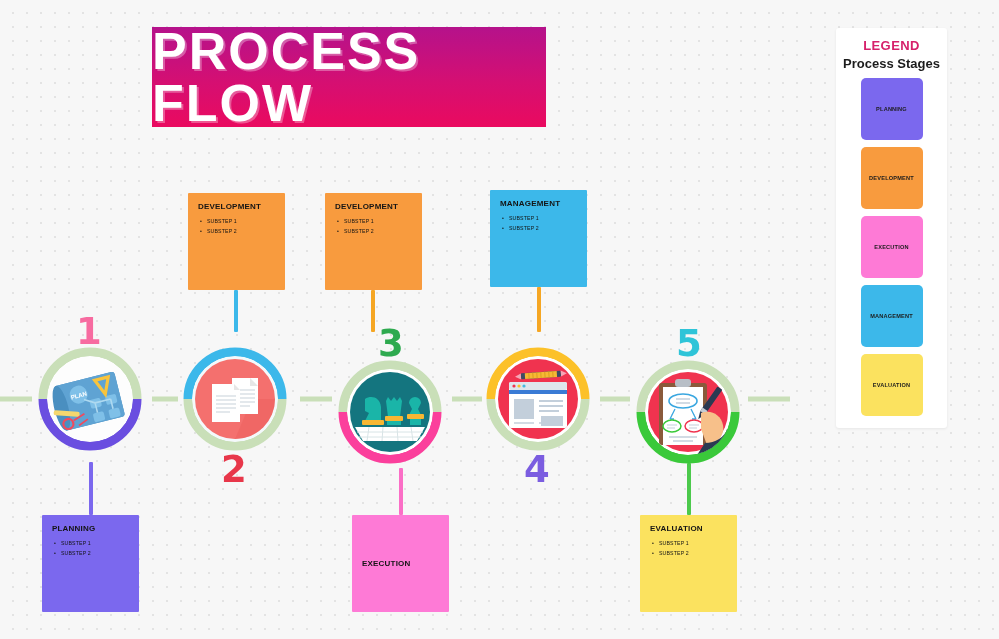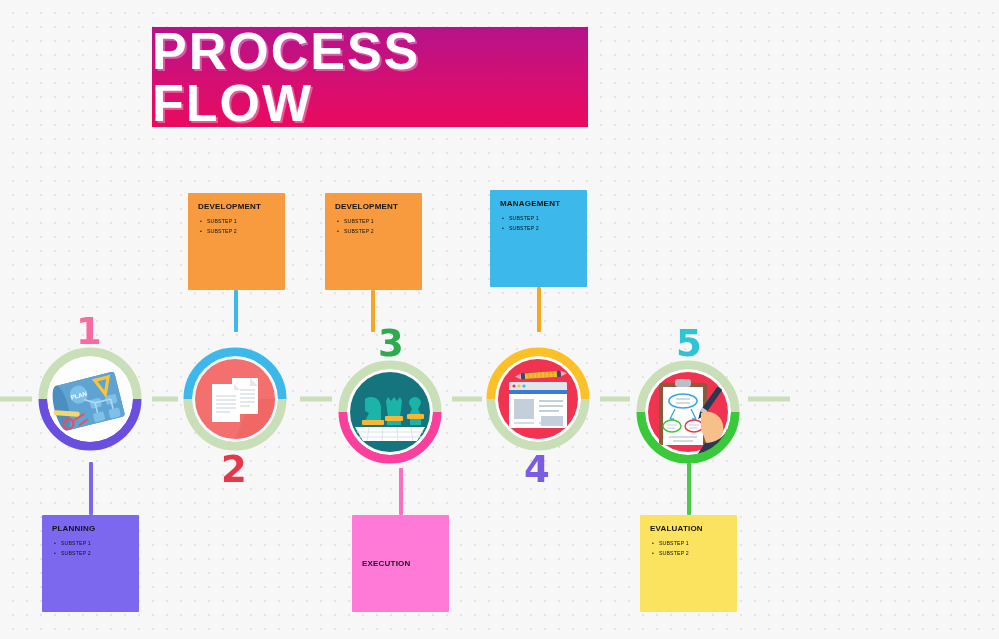--- a/index.html
+++ b/index.html
@@ -21,21 +21,21 @@
   .canvas {
     position: absolute;
     inset: 0;
   }
 
   
   .title-banner {
     position: absolute;
     left: 152px;
     top: 27px;
-    width: 436px;
+    width: 394px;
     height: 100px;
     background: linear-gradient(180deg, #b5128b 0%, #d50f72 55%, #ea0a5f 100%);
     display: flex;
     align-items: center;
     justify-content: center;
   }
   .title-text {
     color: #ffffff;
     font-size: 52px;
     font-weight: bold;
@@ -416,14 +416,34 @@
           <path d="M 54 44 L 57 52 L 60 44 Z" fill="#2b3a52"></path>
           <rect x="54" y="40" width="6" height="4" fill="#c6ccd4"></rect>
         </g>
         <path d="M 56 44 C 66 40 76 46 78 56 C 80 66 72 76 62 76 L 56 60 Z" fill="#f7c08a"></path>
         <path d="M 60 74 C 70 74 80 68 82 60 L 86 86 L 52 86 Z" fill="#2b3a52"></path>
       </svg>
     </div>
     <div class="node-num" style="left:40px; top:-35px; color:#2ec4d8;">5</div>
   </div>
 
+  <div class="legend-panel">
+    <div class="legend-title">LEGEND</div>
+    <div class="legend-subtitle">Process Stages</div>
+
+    <div class="legend-swatch" style="background:#7b68ee;">
+      <span>PLANNING</span>
+    </div>
+    <div class="legend-swatch" style="background:#f89b3e;">
+      <span>DEVELOPMENT</span>
+    </div>
+    <div class="legend-swatch" style="background:#fe7ad6;">
+      <span>EXECUTION</span>
+    </div>
+    <div class="legend-swatch" style="background:#3cb8ea;">
+      <span>MANAGEMENT</span>
+    </div>
+    <div class="legend-swatch" style="background:#fbe25f;">
+      <span>EVALUATION</span>
+    </div>
+  </div>
 
 </div>
 
 </body></html>

